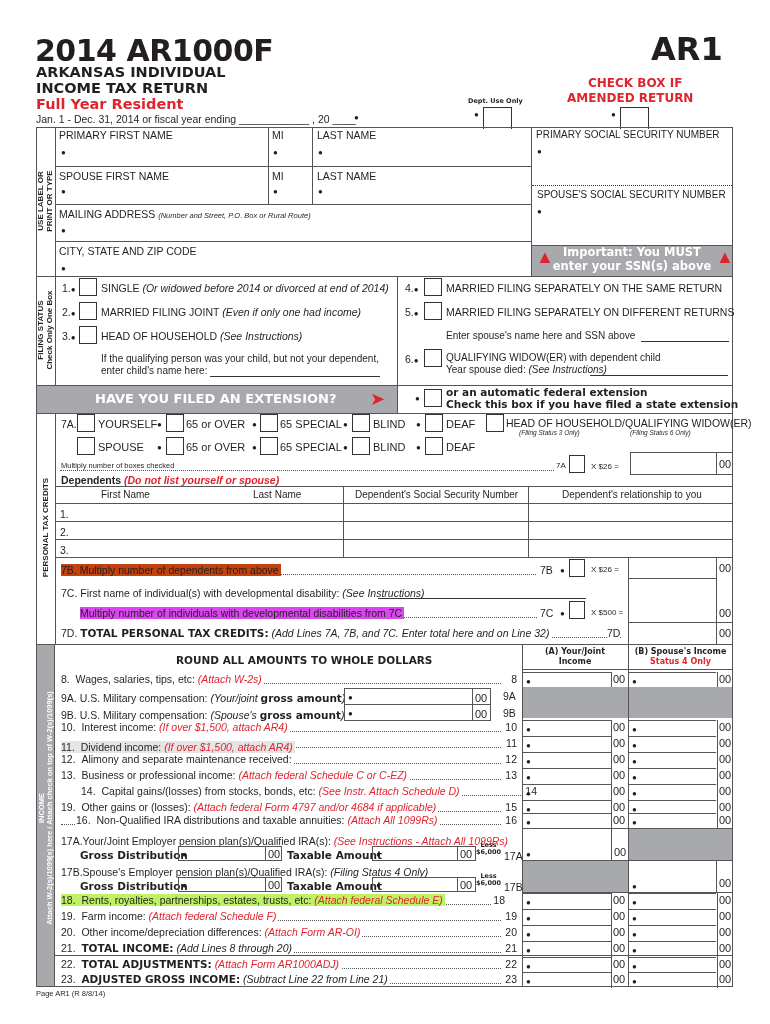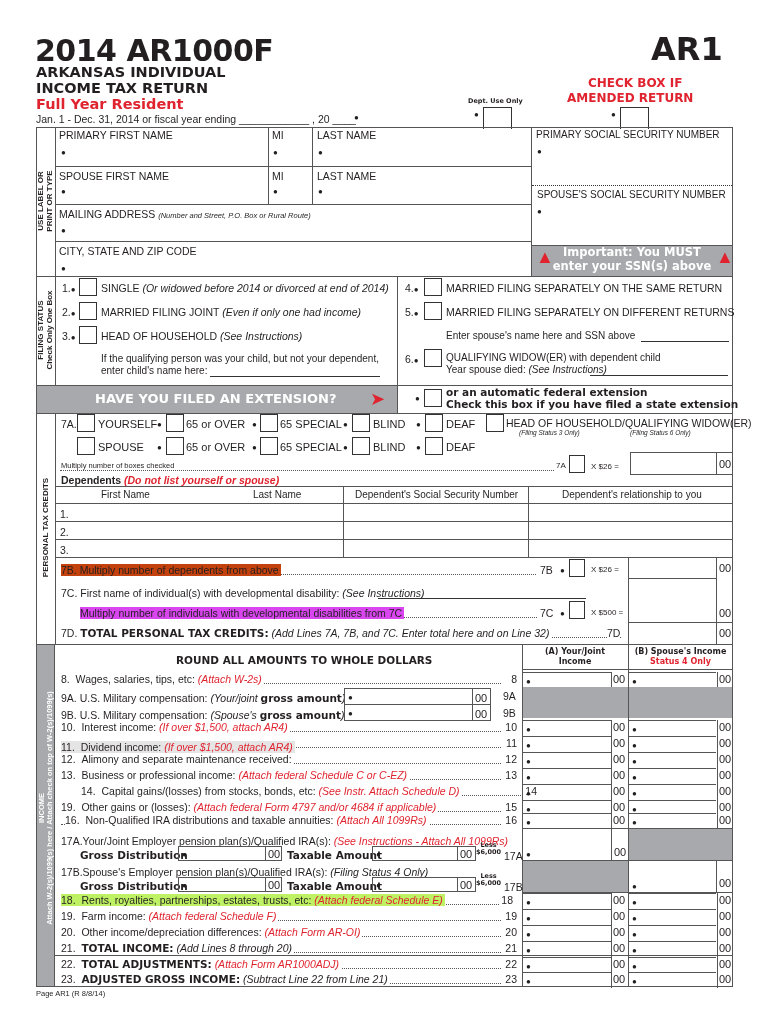--- a/index.html
+++ b/index.html
@@ -376,37 +376,37 @@
     </div>
     <div class="vline" style="left: 611px; top: 800px; height: 16px;"></div>
     <div class="cents" style="left: 613px; top: 801px;">00</div>
     <div class="abs" style="left: 629px; top: 800px; width: 87px; height: 16px; border-top: 1.5px solid rgb(85, 85, 85);">
       <span class="abs dot" style="left:3px;top:2px;"></span>
     </div>
     <div class="vline" style="left: 717px; top: 800px; height: 16px;"></div>
     <div class="cents" style="left: 719px; top: 801px;">00</div>
     <div class="abs" style="left: 61px; top: 814px; width: 456px; height: 14px;">
       <div class="abs dots" style="left:0;top:2px;width:440px;height:9px;"></div>
-      <div class="lbl" style="left:4px;top:0;background:#fff;padding-right:2px;"><span>16.</span>&nbsp;&nbsp;<span class="">Non-Qualified IRA distributions and taxable annuities:</span> <span class="it red">(Attach All 1099Rs)</span></div>
+      <div class="lbl" style="left:15px;top:0;background:#fff;padding-right:2px;"><span>16.</span>&nbsp;&nbsp;<span class="">Non-Qualified IRA distributions and taxable annuities:</span> <span class="it red">(Attach All 1099Rs)</span></div>
       <div class="lbl" style="right:0;top:0;background:#fff;padding-left:2px;">16</div>
     </div>
     <div class="abs" style="left: 523px; top: 813px; width: 88px; height: 16px; border-top: 1.5px solid rgb(85, 85, 85);">
       <span class="abs dot" style="left:3px;top:2px;"></span>
     </div>
     <div class="vline" style="left: 611px; top: 813px; height: 16px;"></div>
     <div class="cents" style="left: 613px; top: 814px;">00</div>
     <div class="abs" style="left: 629px; top: 813px; width: 87px; height: 16px; border-top: 1.5px solid rgb(85, 85, 85);">
       <span class="abs dot" style="left:3px;top:2px;"></span>
     </div>
     <div class="vline" style="left: 717px; top: 813px; height: 16px;"></div>
     <div class="cents" style="left: 719px; top: 814px;">00</div>
     <div class="abs" style="left: 61px; top: 894px; width: 456px; height: 14px;">
       <div class="abs dots" style="left:0;top:2px;width:440px;height:9px;"></div>
       <div class="lbl" style="left:0;top:0;background:#bef264;padding-right:2px;"><span>18.</span>&nbsp;&nbsp;<span class="">Rents, royalties, partnerships, estates, trusts, etc:</span> <span class="it red">(Attach federal Schedule E)</span></div>
-      <div class="lbl" style="right:4px;top:0;background:#fff;padding-left:2px;">18</div>
+      <div class="lbl" style="right:12px;top:0;background:#fff;padding-left:2px;">18</div>
     </div>
     <div class="abs" style="left: 523px; top: 893px; width: 88px; height: 16px; border-top: 1.5px solid rgb(85, 85, 85);">
       <span class="abs dot" style="left:3px;top:2px;"></span>
     </div>
     <div class="vline" style="left: 611px; top: 893px; height: 16px;"></div>
     <div class="cents" style="left: 613px; top: 894px;">00</div>
     <div class="abs" style="left: 629px; top: 893px; width: 87px; height: 16px; border-top: 1.5px solid rgb(85, 85, 85);">
       <span class="abs dot" style="left:3px;top:2px;"></span>
     </div>
     <div class="vline" style="left: 717px; top: 893px; height: 16px;"></div>

